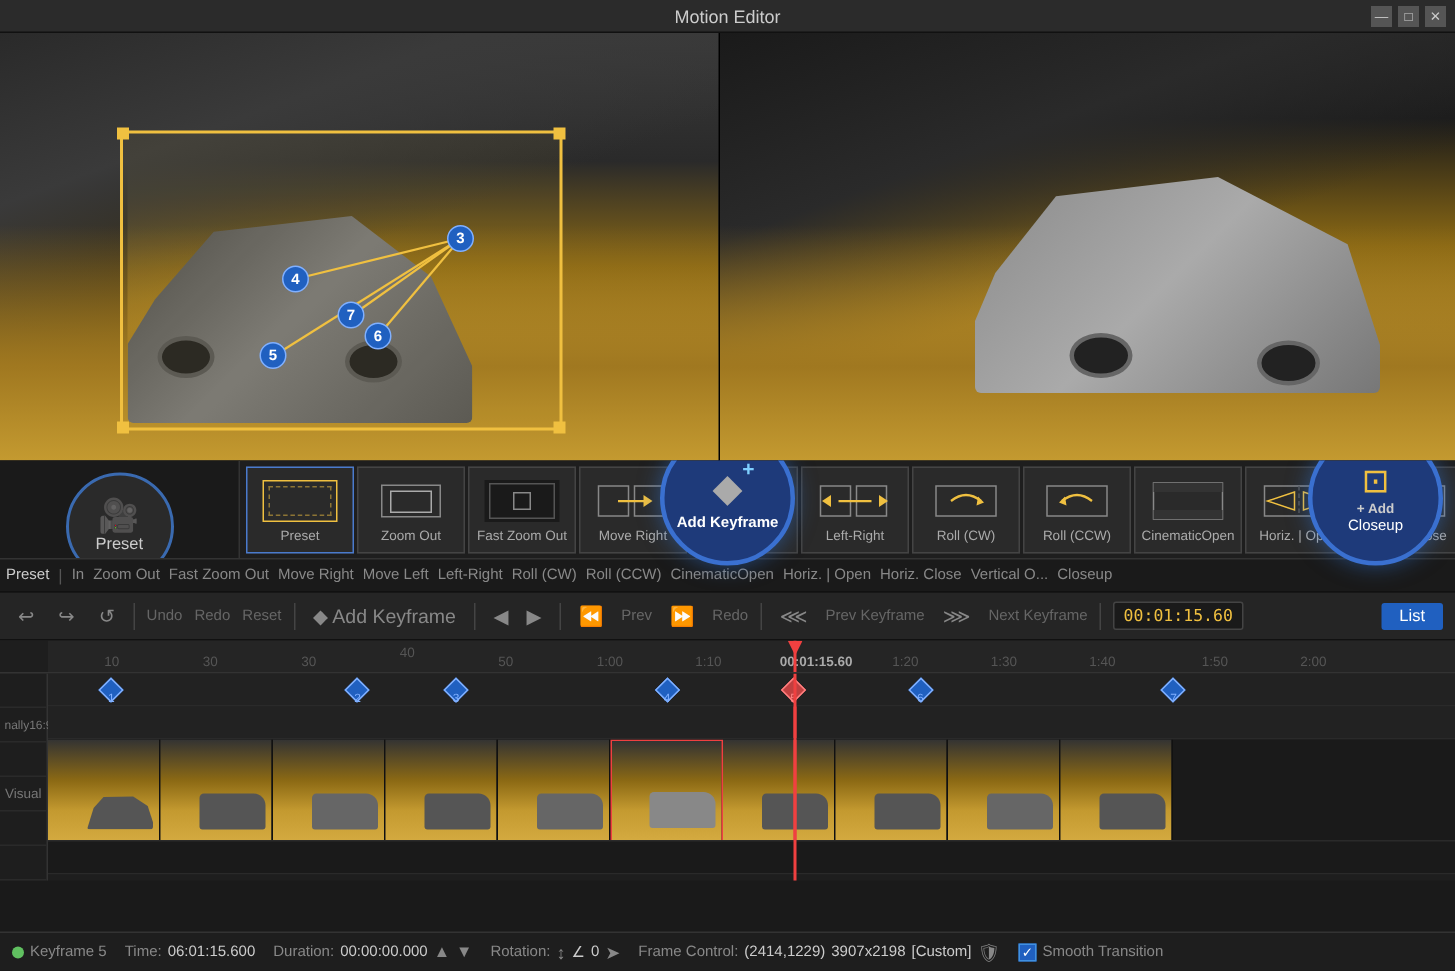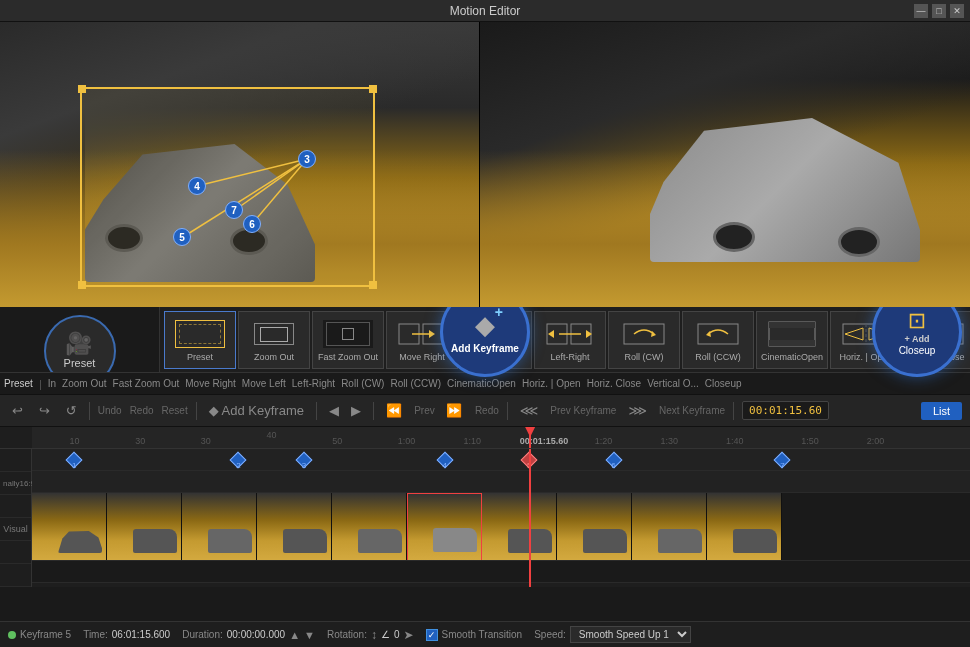--- a/index.html
+++ b/index.html
@@ -787,26 +787,23 @@
     <button style="background:none;border:none;color:#888;font-size:11px;cursor:pointer;">▼</button>
   </div>
   <div class="status-item">
     <span>Rotation:</span>
     <span style="font-size:12px;">↕</span>
     <span class="status-value">∠</span>
     <span class="status-value">0</span>
     <span style="font-size:12px;color:#888;">➤</span>
   </div>
   <div class="status-item">
+    <span>Frame Control:</span>
+    <span class="status-value">(2414,1229)</span>
+    <span class="status-value">3907x2198</span>
+    <span class="status-value">[Custom]</span>
+    <button style="background:none;border:none;color:#888;font-size:12px;cursor:pointer;">🛡</button>
+  </div>
+  <div class="status-item">
     <div class="smooth-checkbox">✓</div>
     <span>Smooth Transition</span>
   </div>
-  <div class="status-item">
-    <span>Speed:</span>
-    <select class="speed-select">
-      <option>Smooth Speed Up 1</option>
-      <option>Smooth Speed Up 2</option>
-      <option>Linear</option>
-      <option>Ease In</option>
-      <option>Ease Out</option>
-    </select>
-  </div>
 </div>
 
 </body></html>

